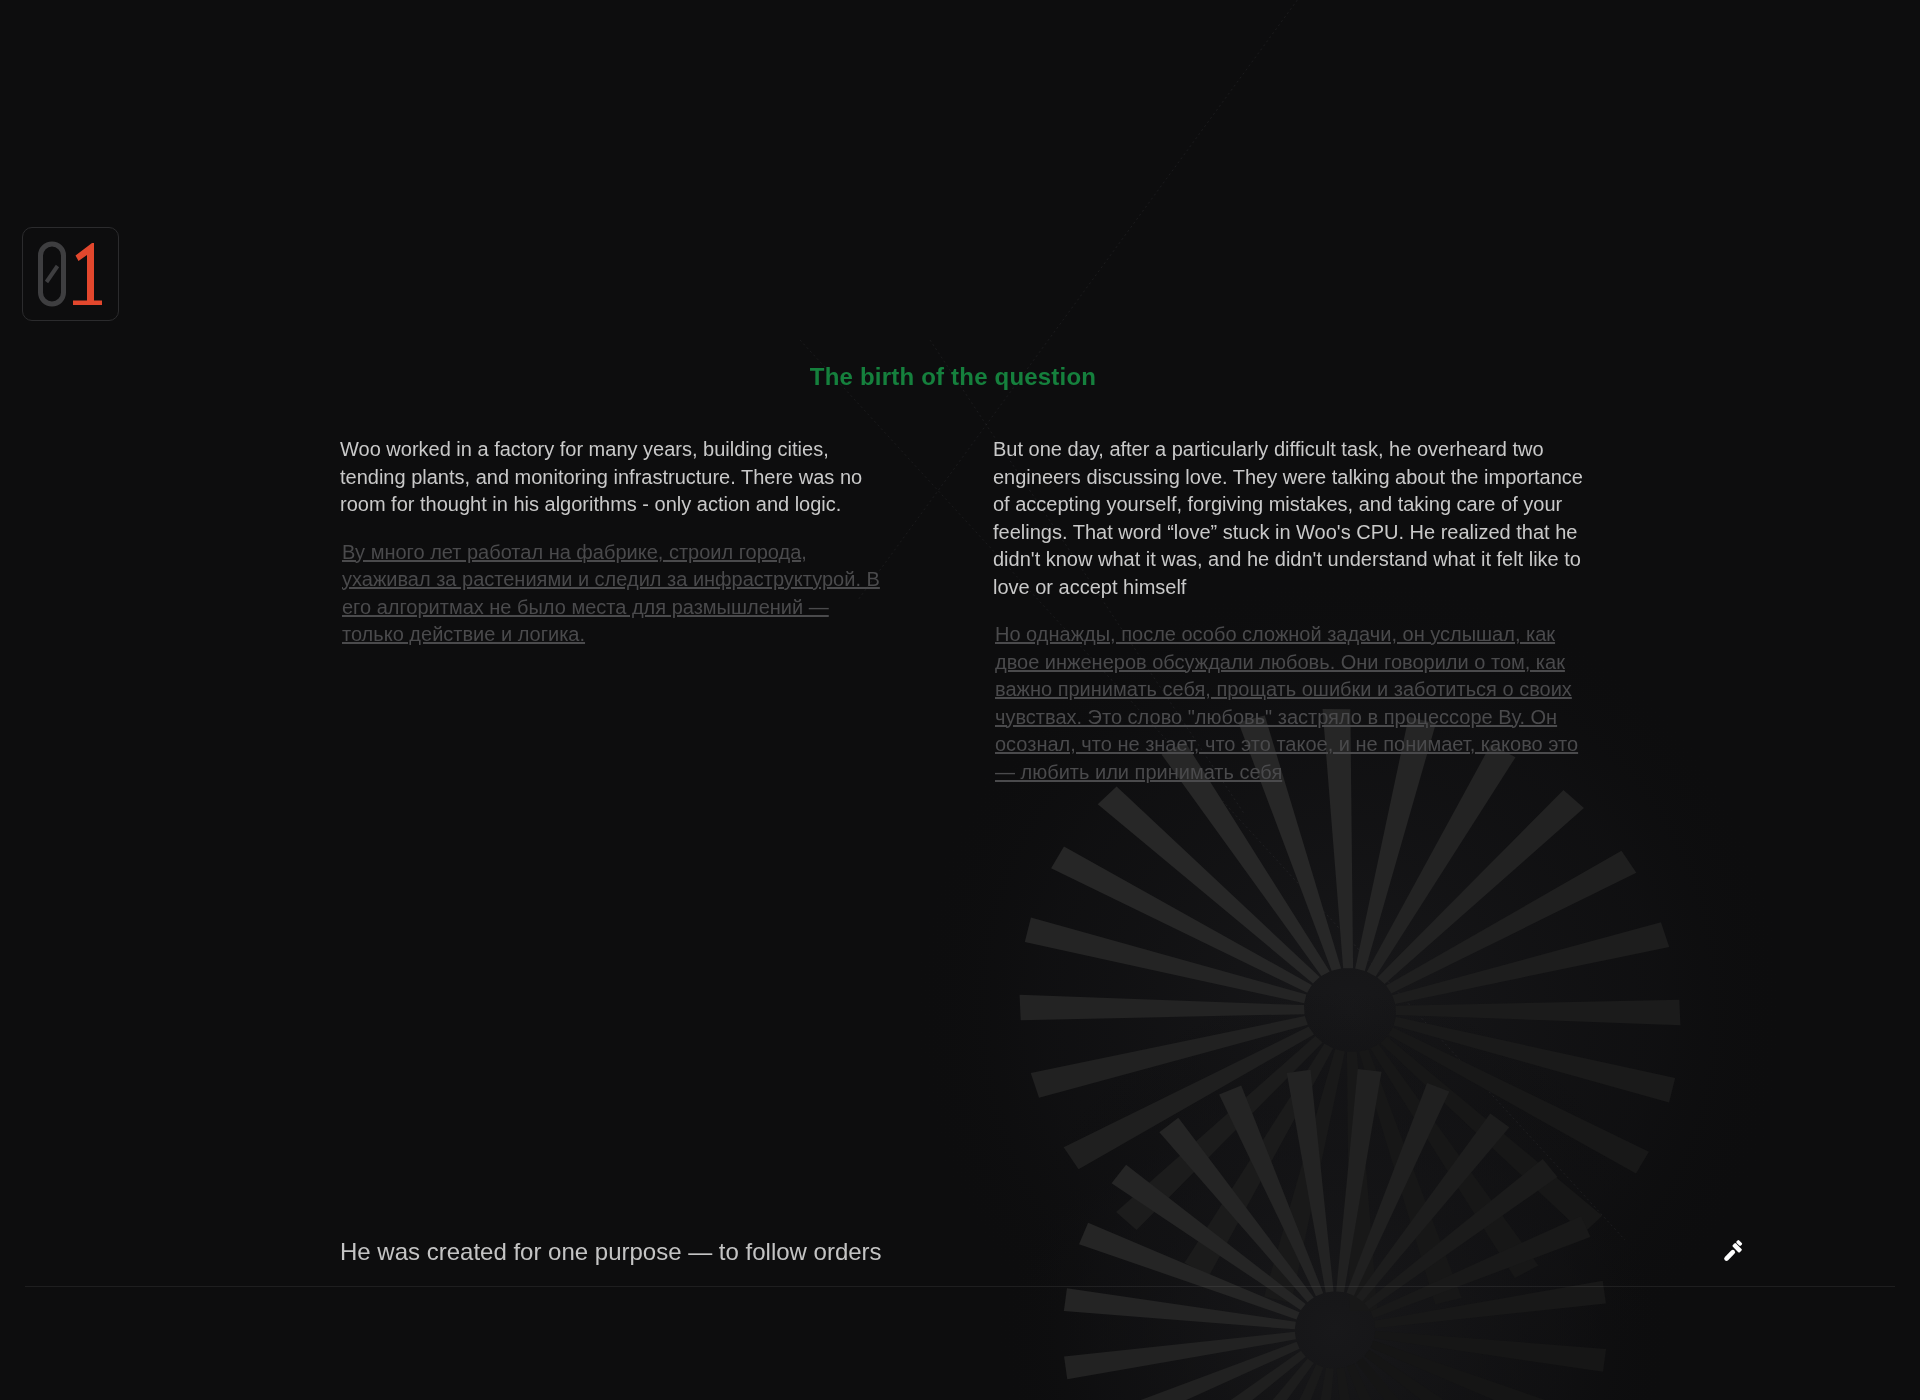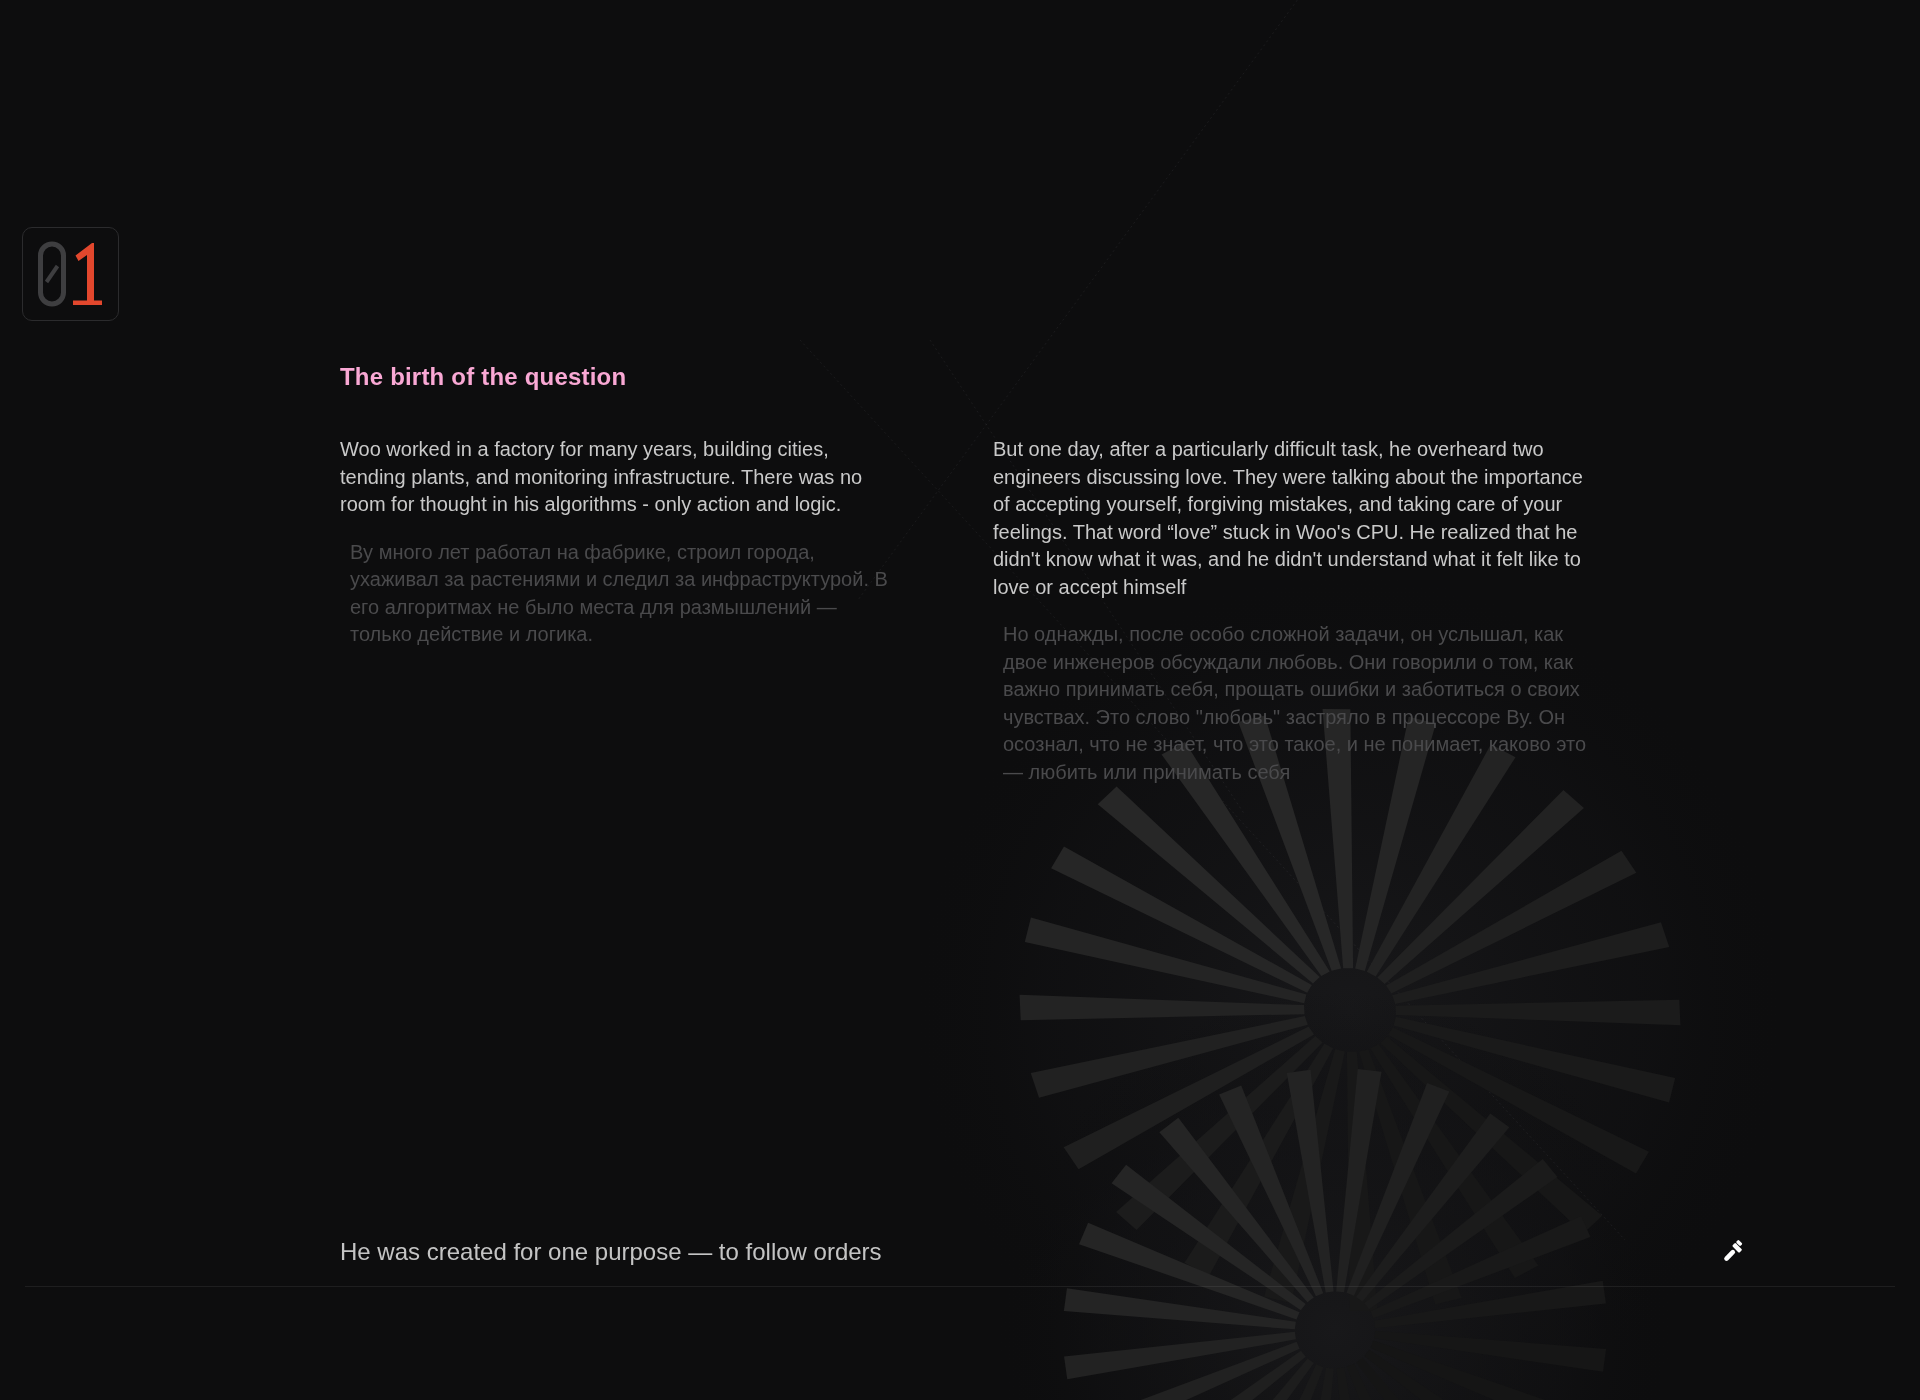--- a/index.html
+++ b/index.html
@@ -25,31 +25,32 @@
     gap: 3px;
   }
   .content {
     position: absolute; left: 340px; top: 362px;
     width: 1226px;
   }
   h1.title {
     margin: 0 0 44px 0;
     font-size: 24px; line-height: 30px;
     font-weight: 700;
-    color: #f9a8d4;
+    color: #15803d;
     letter-spacing: 0.2px;
+    text-align: center;
   }
   .cols {
     display: grid;
     grid-template-columns: 548px 604px;
     column-gap: 105px;
   }
   .col p { font-size: 20px; line-height: 27.5px; }
   .col .en { margin: 0; color: #c9c9c9; }
-  .col .ru { margin: 20px 0 0 10px; color: #4a4a4c; }
+  .col .ru { margin: 20px 0 0 2px; color: #4a4a4c; text-decoration: underline; }
   .caption {
     position: absolute; left: 340px; top: 1238px;
     font-size: 24px; line-height: 27px;
     color: #c4c4c4;
   }
   .wrench-btn {
     position: absolute; left: 1719px; top: 1238px;
     width: 28px; height: 28px;
     display: flex; align-items: center; justify-content: center;
     cursor: pointer;

